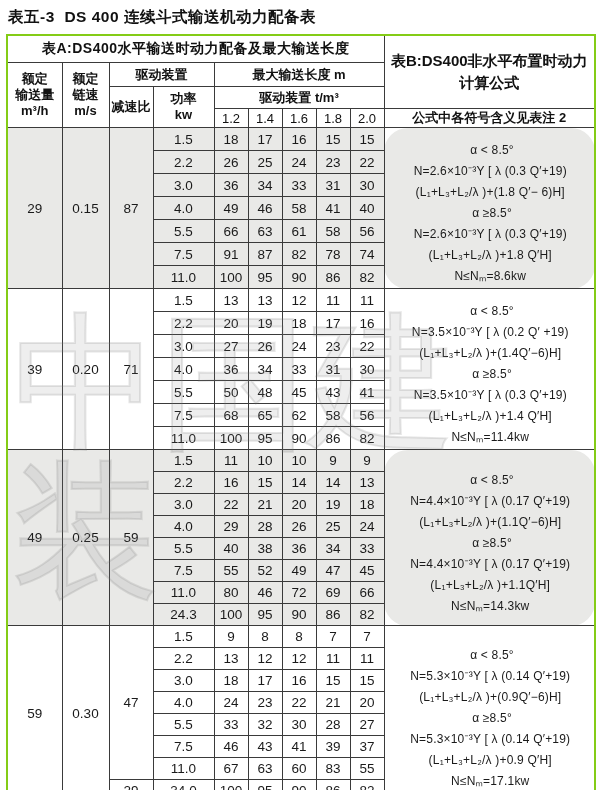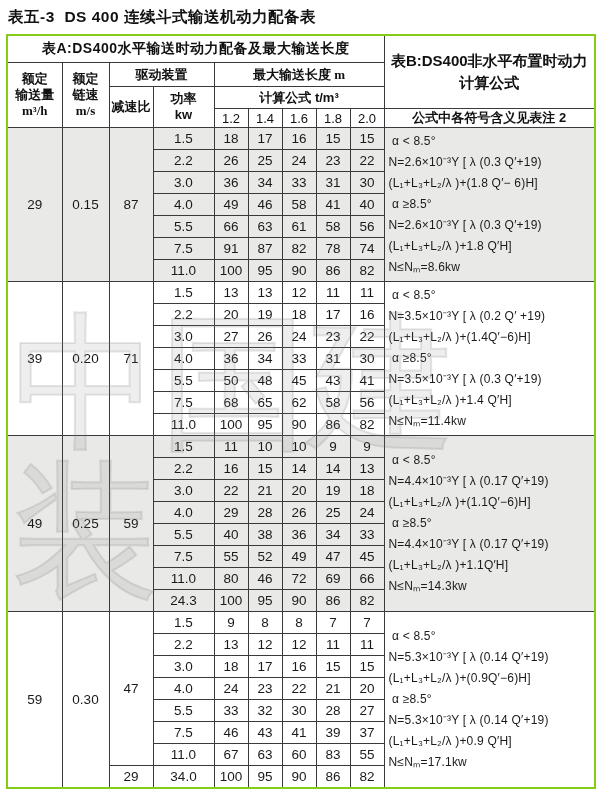--- a/index.html
+++ b/index.html
@@ -33,33 +33,34 @@
     padding: 0;
     text-align: center;
     vertical-align: middle;
     font-weight: normal;
     overflow: hidden;
   }
   thead th { font-weight: bold; font-size: 13px; color: #111; }
   th.table-a-title { font-size: 14px; height: 26px; letter-spacing: 0.5px; }
   th.table-b-title { font-size: 15px; white-space: pre-line; line-height: 1.5; }
   .preline { white-space: pre-line; line-height: 1.25; }
-  tr.hrow2 { height: 24px; font-family: Liberation Serif, serif; }
+  tr.hrow2 { height: 24px; }
   tr.hrow3 { height: 22px; }
   tr.hrow4 { height: 16px; padding-left: 48px; }
   th.density-val { font-weight: normal; font-size: 13px; }
   th.formula-note { font-size: 13px; }
 
   tr.data-row { height: 22px; }
   td.num { font-size: 13.5px; }
   td.formula {
-    text-align: left;
+    text-align: center;
     vertical-align: middle;
-    padding: 1px 2px 1px 4px;
+    padding: 12px 2px 1px 4px;
     font-size: 12px;
+    border-radius: 24px;
   }
   td.formula .fline {
     line-height: 21px;
     white-space: pre;
     letter-spacing: 0.2px;
   }
   tr.shaded td { background: #e9e9e7; }
 
   .watermark {
     position: absolute;
@@ -112,21 +113,21 @@
         <th rowspan="3" class="preline">额定
 链速
 m/s</th>
         <th colspan="2">驱动装置</th>
         <th colspan="5">最大输送长度 m</th>
       </tr>
       <tr class="hrow3">
         <th rowspan="2">减速比</th>
         <th rowspan="2" class="preline">功率
 kw</th>
-        <th colspan="5">计算公式 t/m³</th>
+        <th colspan="5">驱动装置 t/m³</th>
       </tr>
       <tr class="hrow4">
         <th class="density-val">1.2</th>
         <th class="density-val">1.4</th>
         <th class="density-val">1.6</th>
         <th class="density-val">1.8</th>
         <th class="density-val">2.0</th>
         <th class="formula-note">公式中各符号含义见表注 2</th>
       </tr>
     </thead>

